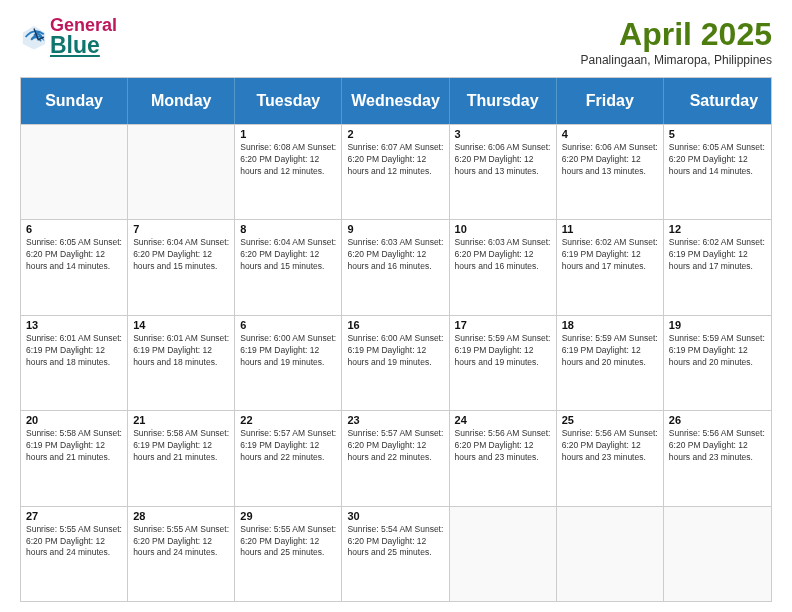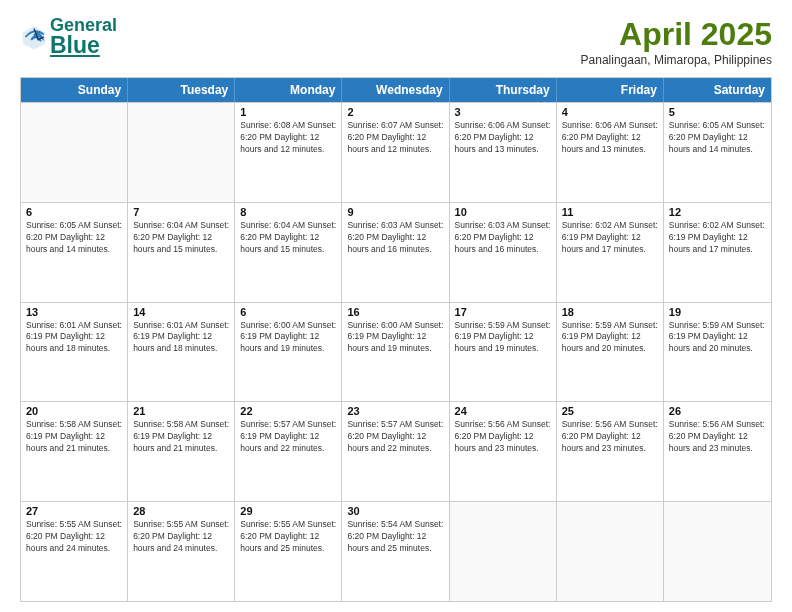--- a/index.html
+++ b/index.html
@@ -28,21 +28,21 @@
       align-items: center;
     }
     .logo-text {
       display: flex;
       flex-direction: column;
       line-height: 1;
     }
     .logo-general {
       font-size: 18px;
       font-weight: bold;
-      color: #0f766e;
+      color: #be185d;
     }
     .logo-blue {
       font-size: 23px;
       font-weight: bold;
       color: #0f766e;
       text-decoration: underline;
     }
     .logo-icon {
       width: 28px;
       height: 28px;
@@ -67,23 +67,23 @@
       border: 1px solid #ccc;
     }
     .cal-header {
       display: grid;
       grid-template-columns: repeat(7, 1fr);
       background: #2a7abf;
     }
     .cal-header-cell {
       color: #fff;
       font-weight: bold;
-      font-size: 12px;
-      padding: 5px 6px;
-      text-align: right;
+      font-size: 16px;
+      padding: 14px 6px;
+      text-align: center;
       border-right: 1px solid #5599cc;
     }
     .cal-header-cell:last-child { border-right: none; margin-left: 13px; }
     .cal-body {
       flex: 1;
       display: flex;
       flex-direction: column;
     }
     .cal-row {
       display: grid;
@@ -132,22 +132,22 @@
     </div>
     <div class="title-block">
       <div class="month-year">April 2025</div>
       <div class="location">Panalingaan, Mimaropa, Philippines</div>
     </div>
   </div>
 
   <div class="calendar">
     <div class="cal-header">
       <div class="cal-header-cell">Sunday</div>
+      <div class="cal-header-cell">Monday</div>
       <div class="cal-header-cell">Tuesday</div>
-      <div class="cal-header-cell">Monday</div>
       <div class="cal-header-cell">Wednesday</div>
       <div class="cal-header-cell">Thursday</div>
       <div class="cal-header-cell">Friday</div>
       <div class="cal-header-cell">Saturday</div>
     </div>
     <div class="cal-body" id="cal-body">
     <div class="cal-row">
           <div class="cal-cell empty"></div>
           <div class="cal-cell empty"></div>
           <div class="cal-cell">

